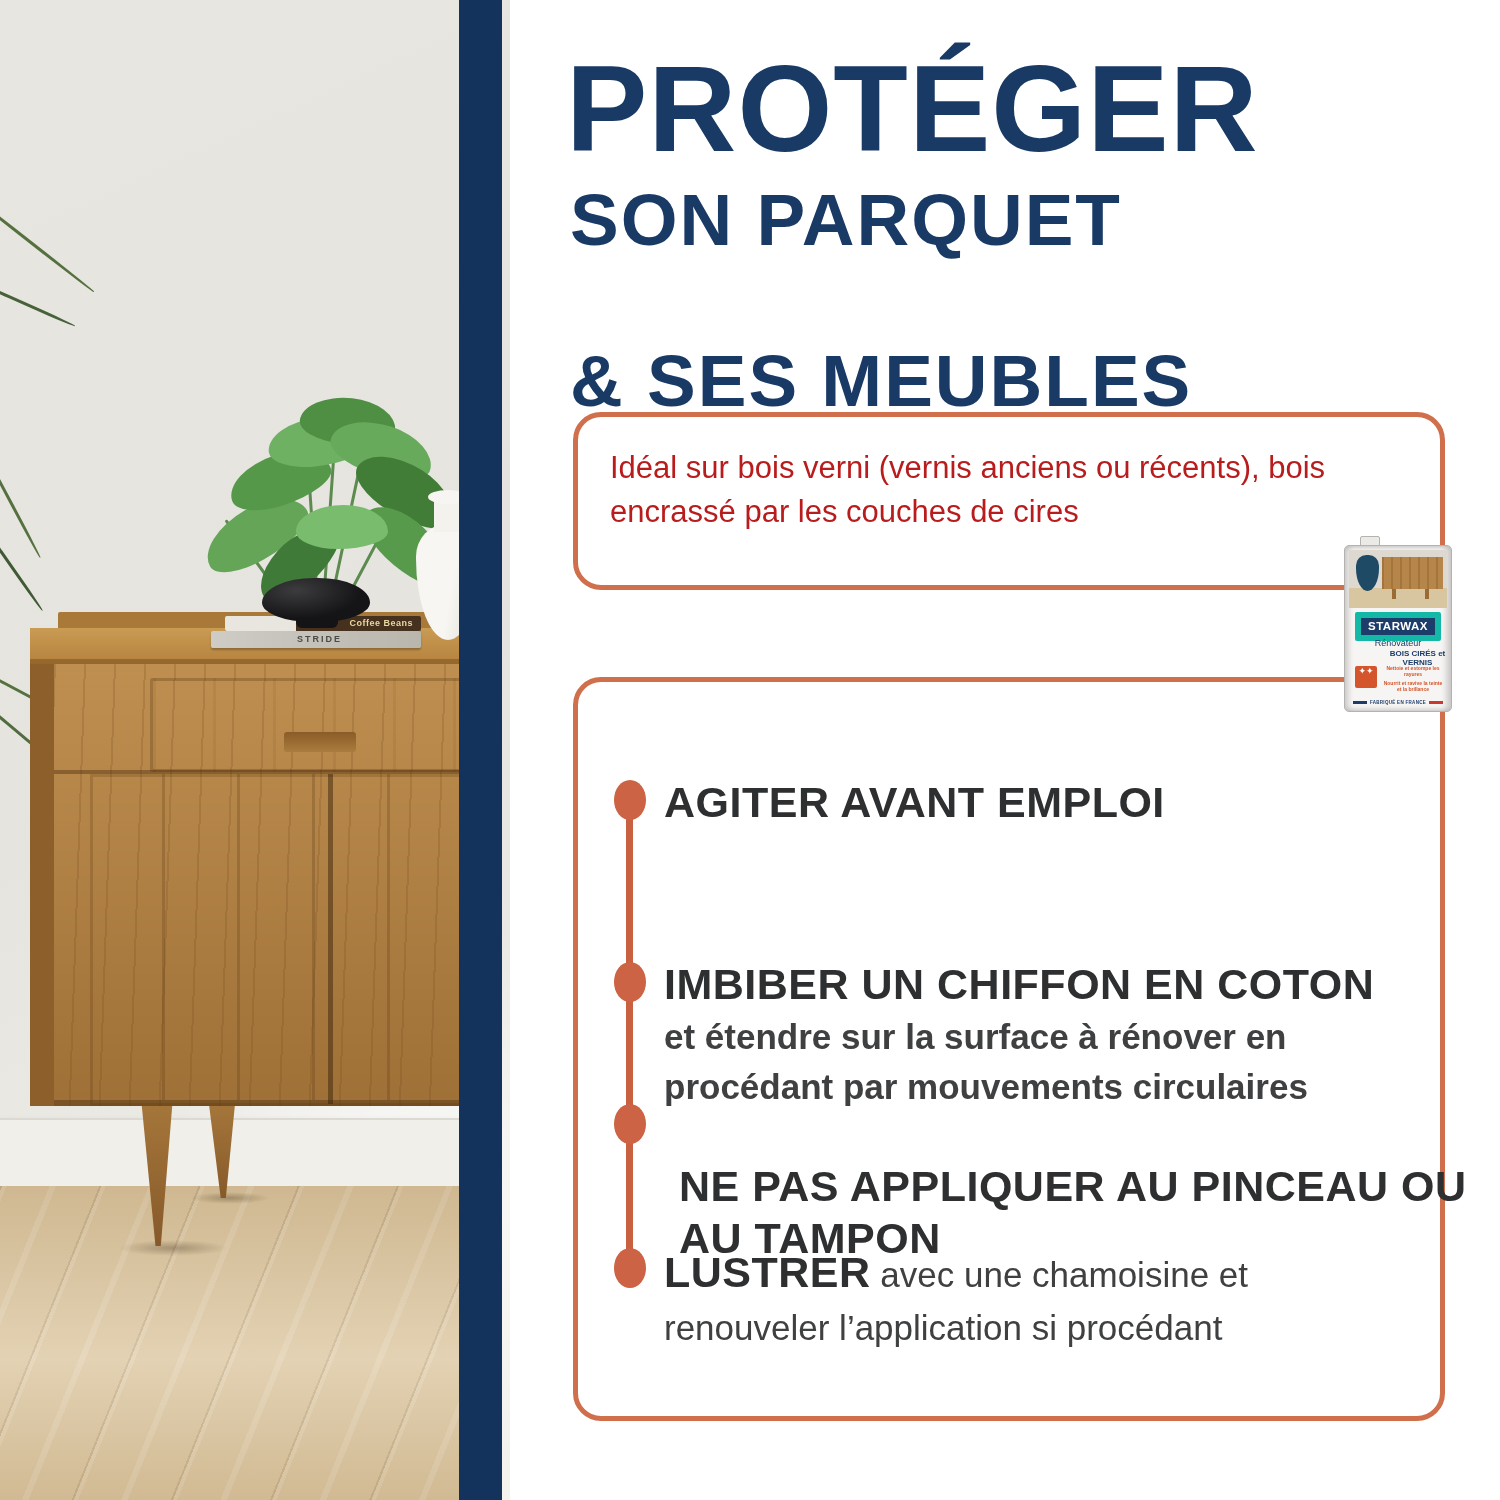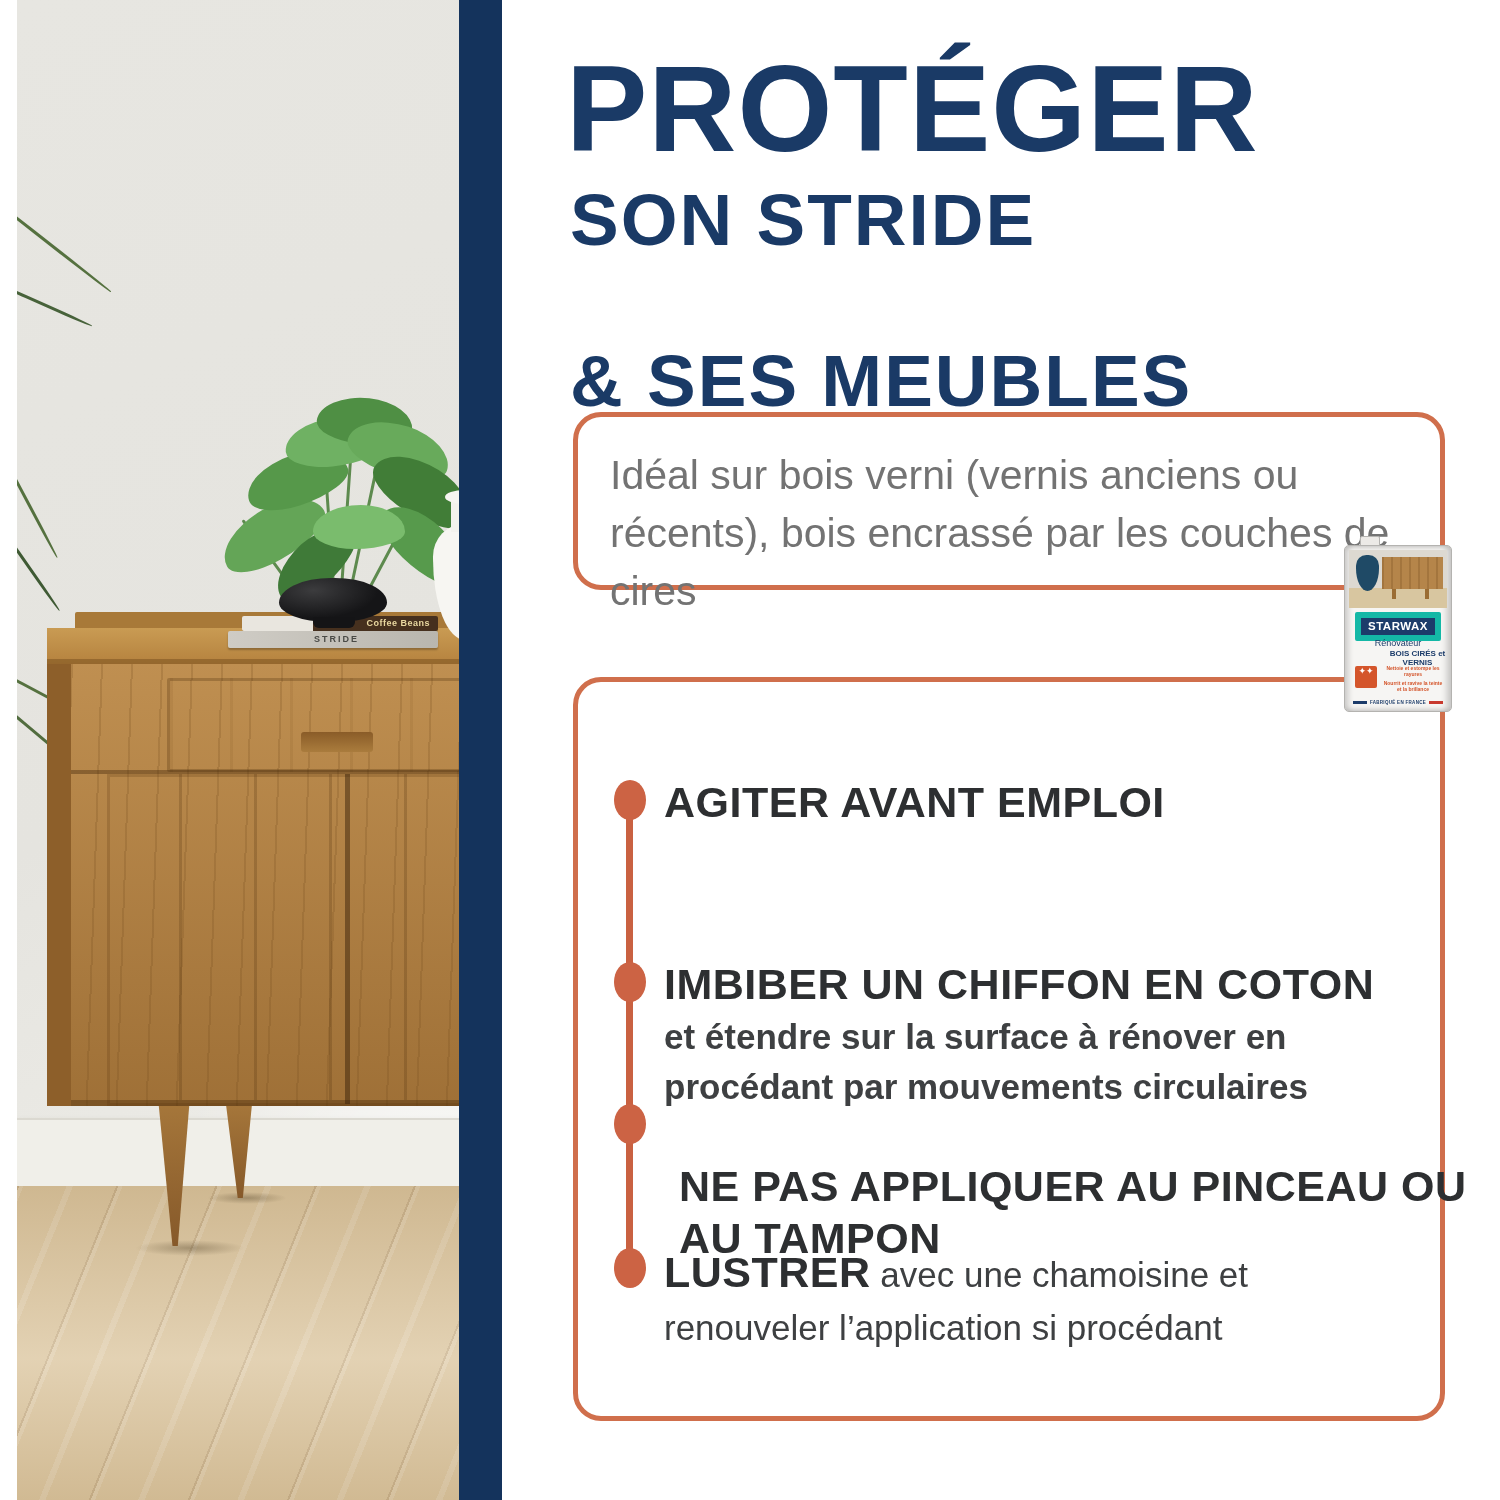--- a/index.html
+++ b/index.html
@@ -1,20 +1,20 @@
 <!DOCTYPE html>
 <html><head>
 <meta charset="utf-8">
 <style>
   html,body{margin:0;padding:0;background:#fff;}
   .canvas{position:relative;width:1500px;height:1500px;background:#ffffff;overflow:hidden;
           font-family:"Liberation Sans",sans-serif;}
 
   
-  .photo{position:absolute;left:17px;top:0;width:459px;height:1500px;overflow:hidden;
+  .photo{position:absolute;left:0;top:0;width:510px;height:1500px;overflow:hidden;
          background:linear-gradient(155deg,#e7e6e1 0%,#e5e4df 50%,#edece7 78%,#f4f3ee 100%);}
   .wall-glow{position:absolute;left:120px;top:900px;width:600px;height:600px;
              background:radial-gradient(ellipse,rgba(255,255,255,.75),rgba(255,255,255,0) 65%);}
   .baseboard{position:absolute;left:0;top:1118px;width:459px;height:68px;background:#f0efe9;
              border-top:2px solid #dbd9d1;box-shadow:0 5px 8px rgba(80,70,50,.18);}
   .floor{position:absolute;left:0;top:1186px;width:459px;height:314px;background:#dbc59e;}
   .floor .planks{position:absolute;inset:0;
      background:repeating-linear-gradient(112deg,rgba(150,115,65,.30) 0 2px,rgba(0,0,0,0) 2px 92px),
                 repeating-linear-gradient(112deg,rgba(255,255,255,.14) 0 6px,rgba(0,0,0,0) 6px 46px);}
   .floor .sheen{position:absolute;inset:0;background:linear-gradient(180deg,rgba(120,90,50,.12),rgba(255,255,255,.22) 55%,rgba(120,90,50,.10));}
@@ -93,21 +93,21 @@
   .divider{position:absolute;left:459px;top:0;width:43px;height:1500px;background:#14335c;}
 
   
   .h1{position:absolute;left:566px;top:48px;font-size:122px;line-height:1;font-weight:800;
       color:#1a3a66;letter-spacing:1px;}
   .h2{position:absolute;left:570px;top:180px;font-size:73px;line-height:1.1;font-weight:800;
       color:#1a3a66;letter-spacing:2px;white-space:pre-line;}
 
   .box{position:absolute;border:5px solid #d06f4c;border-radius:28px;background:#fff;}
   .box1{left:573px;top:412px;width:862px;height:168px;}
-  .box1-text{position:absolute;left:610px;top:446px;width:810px;font-size:41px;line-height:1.42;color:#737373;}
+  .box1-text{position:absolute;left:610px;top:446px;width:810px;font-size:31px;line-height:1.42;color:#b91c1c;}
 
   .box2{left:573px;top:677px;width:862px;height:734px;}
   .tline{position:absolute;left:626px;top:800px;width:7px;height:468px;background:#c96141;}
   .dot{position:absolute;width:32px;height:40px;border-radius:50%;background:#cc6344;}
   .d1{left:614px;top:780px;} .d2{left:614px;top:962px;} .d3{left:614px;top:1104px;} .d4{left:614px;top:1248px;}
   .stitle{position:absolute;left:664px;font-size:43px;font-weight:800;color:#2d2f31;letter-spacing:.5px;line-height:1.22;}
   .s1t{top:776px;} .s2t{top:958px;} .s3t{top:1160px;width:790px;margin-left:15px;}
   .sbody{position:absolute;left:664px;font-size:35px;color:#3e4042;line-height:1.42;font-weight:bold;}
   .s2b{top:1012px;width:700px;}
   .s4{position:absolute;left:664px;top:1242px;width:660px;font-size:35px;color:#3e4042;line-height:1.42;}
@@ -204,21 +204,21 @@
     <div class="pot-foot"></div>
 
     <div class="vase-body"></div>
     <div class="vase-neck"></div>
     <div class="vase-lip"></div>
   </div>
 
   <div class="divider"></div>
 
   <div class="h1">PROTÉGER</div>
-  <div class="h2"><span>SON STRIDE</span><br>
+  <div class="h2"><span>SON PARQUET</span><br>
     <span>&amp; SES MEUBLES</span></div>
 
   <div class="box box1"></div>
   <div class="box1-text">Idéal sur bois verni (vernis anciens ou récents), bois encrassé par les couches de cires</div>
 
   <div class="box box2"></div>
   <div class="tline"></div>
   <div class="dot d1"></div>
   <div class="dot d2"></div>
   <div class="dot d3"></div>

